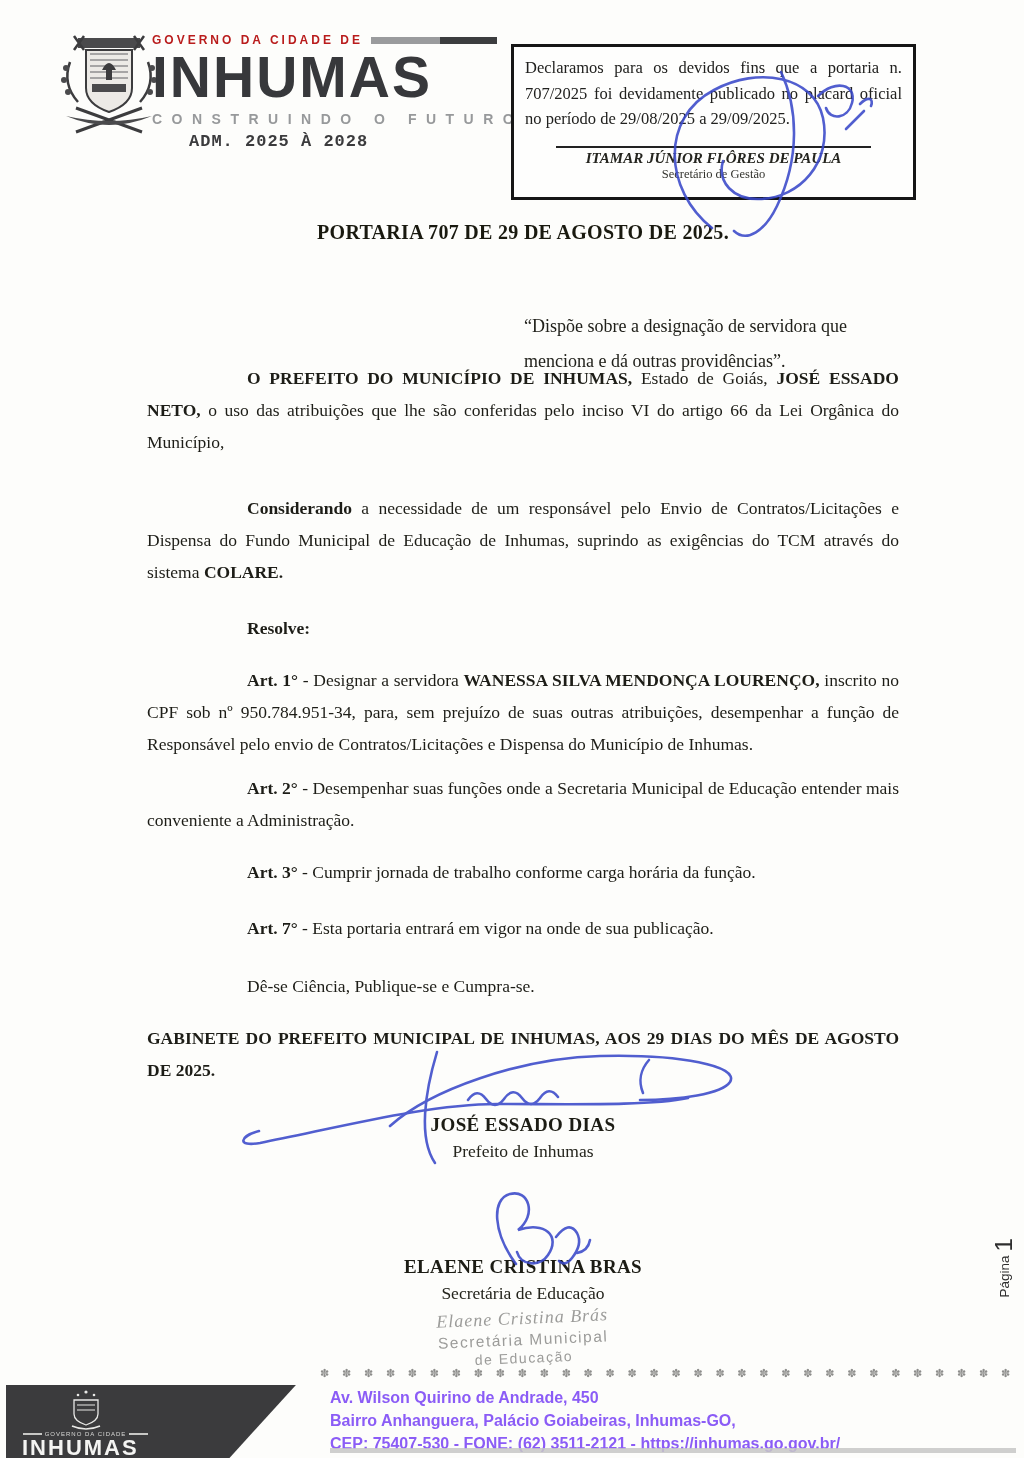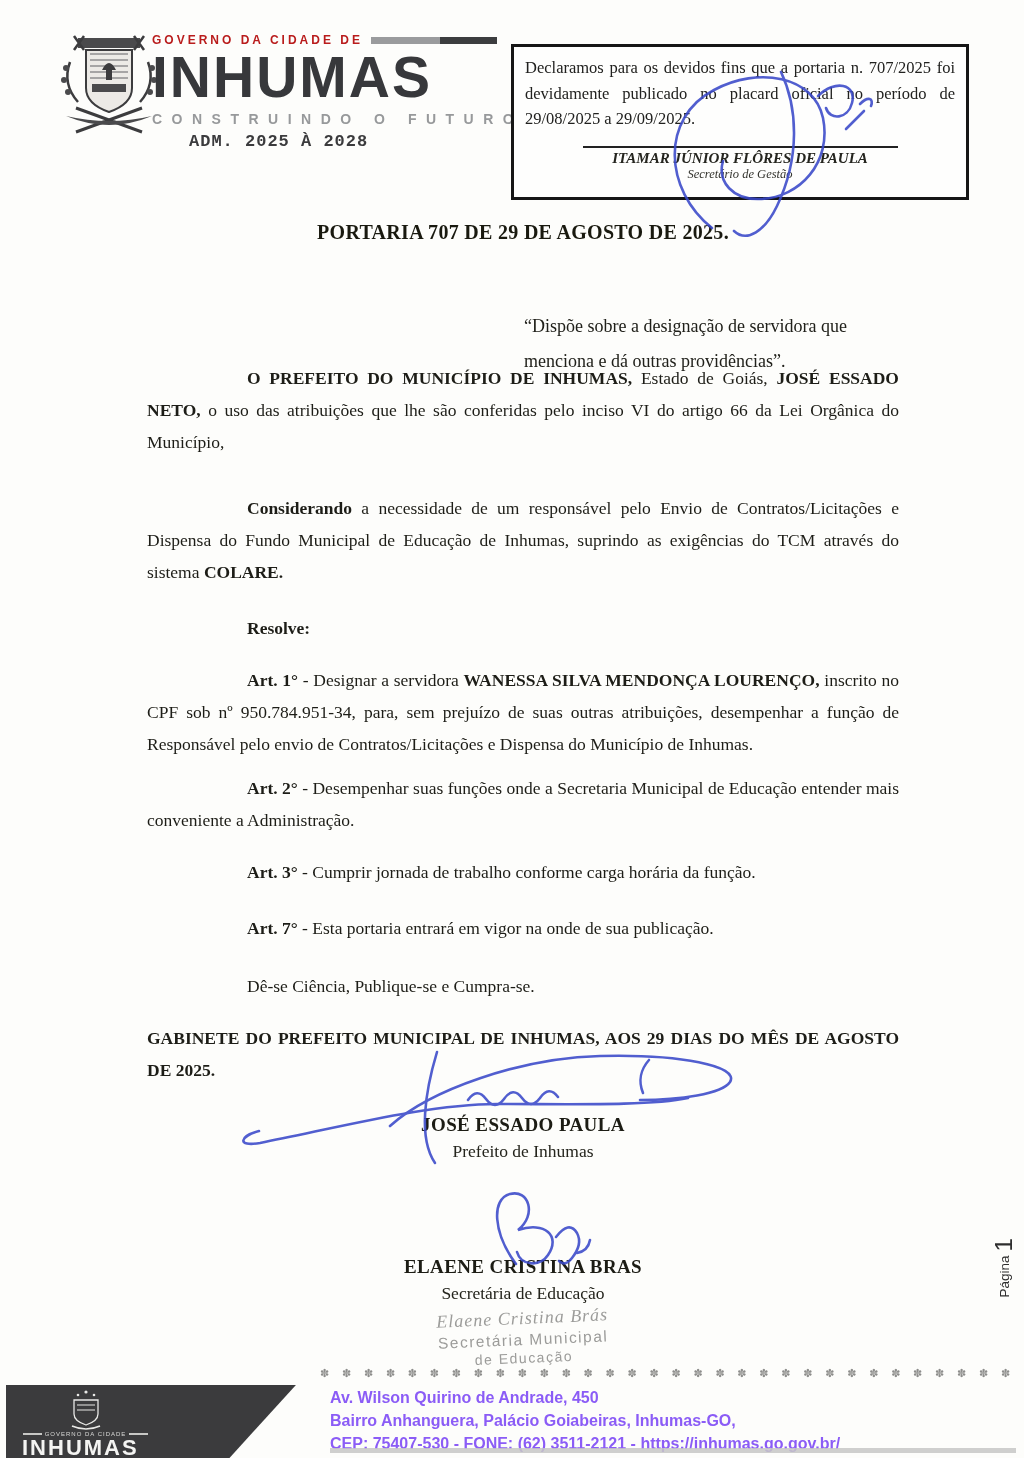--- a/index.html
+++ b/index.html
@@ -13,26 +13,26 @@
   .kicker-line{display:inline-block;width:126px;height:7px;
     background:linear-gradient(90deg,#9a9b9d 0 55%,#3c3d3f 55% 100%);}
   .brand-name{font-family:"Liberation Sans",sans-serif;font-size:57px;font-weight:900;
     letter-spacing:2px;color:#37383b;line-height:1;margin-top:2px;}
   .brand-slogan{font-family:"Liberation Sans",sans-serif;font-size:14px;font-weight:700;
     letter-spacing:9.5px;color:#97999b;margin-top:5px;white-space:nowrap;}
   .brand-term{font-family:Liberation Mono, monospace;font-size:17px;font-weight:700;
     letter-spacing:1px;color:#3b3b3d;margin-top:5px;margin-left:37px;}
 
   
-  .stamp-box{left:511px;top:44px;width:458px;height:156px;border:3px solid #161616;
+  .stamp-box{left:511px;top:44px;width:405px;height:156px;border:3px solid #161616;
     box-sizing:border-box;padding:8px 11px 20px 11px;background:rgba(255,255,255,.6);}
   .stamp-decl{font-size:16.5px;line-height:1.55;text-align:justify;color:#21211f;}
   .stamp-rule{width:315px;border-top:2px solid #222;margin:14px auto 2px auto;}
   .stamp-name{font-size:15px;font-weight:700;font-style:italic;text-align:center;color:#25251f;}
-  .stamp-role{font-size:12.5px;font-style:italic;text-align:center;color:#33332d;}
+  .stamp-role{font-size:12.5px;text-align:center;color:#33332d;}
 
   
   .doc-title{left:135px;top:221px;width:776px;text-align:center;font-size:20px;font-weight:700;
     letter-spacing:.3px;color:#19190f;}
   .epigraph{left:524px;top:276px;width:394px;font-size:18px;line-height:35px;color:#21211b;margin-top:33px;}
   .main-col{left:135px;top:350px;width:776px;font-size:17.5px;line-height:32px;
     text-align:justify;color:#1d1d17;}
   .main-col p{margin:12px;text-indent:100px;}
   .main-col p.noindent{text-indent:0;}
   .b{font-weight:700;}
@@ -132,21 +132,21 @@
     <p class="mt20"><span class="b">Art. 3°</span><span> - Cumprir jornada de trabalho conforme carga horária da função.</span></p>
 
     <p class="mt24"><span class="b">Art. 7°</span><span> - Esta portaria entrará em vigor na onde de sua publicação.</span></p>
 
     <p class="mt26">Dê-se Ciência, Publique-se e Cumpra-se.</p>
 
     <p class="mt20 b noindent">GABINETE DO PREFEITO MUNICIPAL DE INHUMAS, AOS 29 DIAS DO MÊS DE AGOSTO DE 2025.</p>
   </div>
 
   <div class="abs sig-block" style="top:1114px">
-    <div class="sig-name">JOSÉ ESSADO PAULA</div>
+    <div class="sig-name">JOSÉ ESSADO DIAS</div>
     <div class="sig-role">Prefeito de Inhumas</div>
   </div>
 
   <div class="abs sig-block" style="top:1256px">
     <div class="sig-name">ELAENE CRISTINA BRAS</div>
     <div class="sig-role">Secretária de Educação</div>
     <div class="gray-stamp">
       <div class="l1">Elaene Cristina Brás</div>
       <div class="l2">Secretária Municipal</div>
       <div class="l3">de Educação</div>

